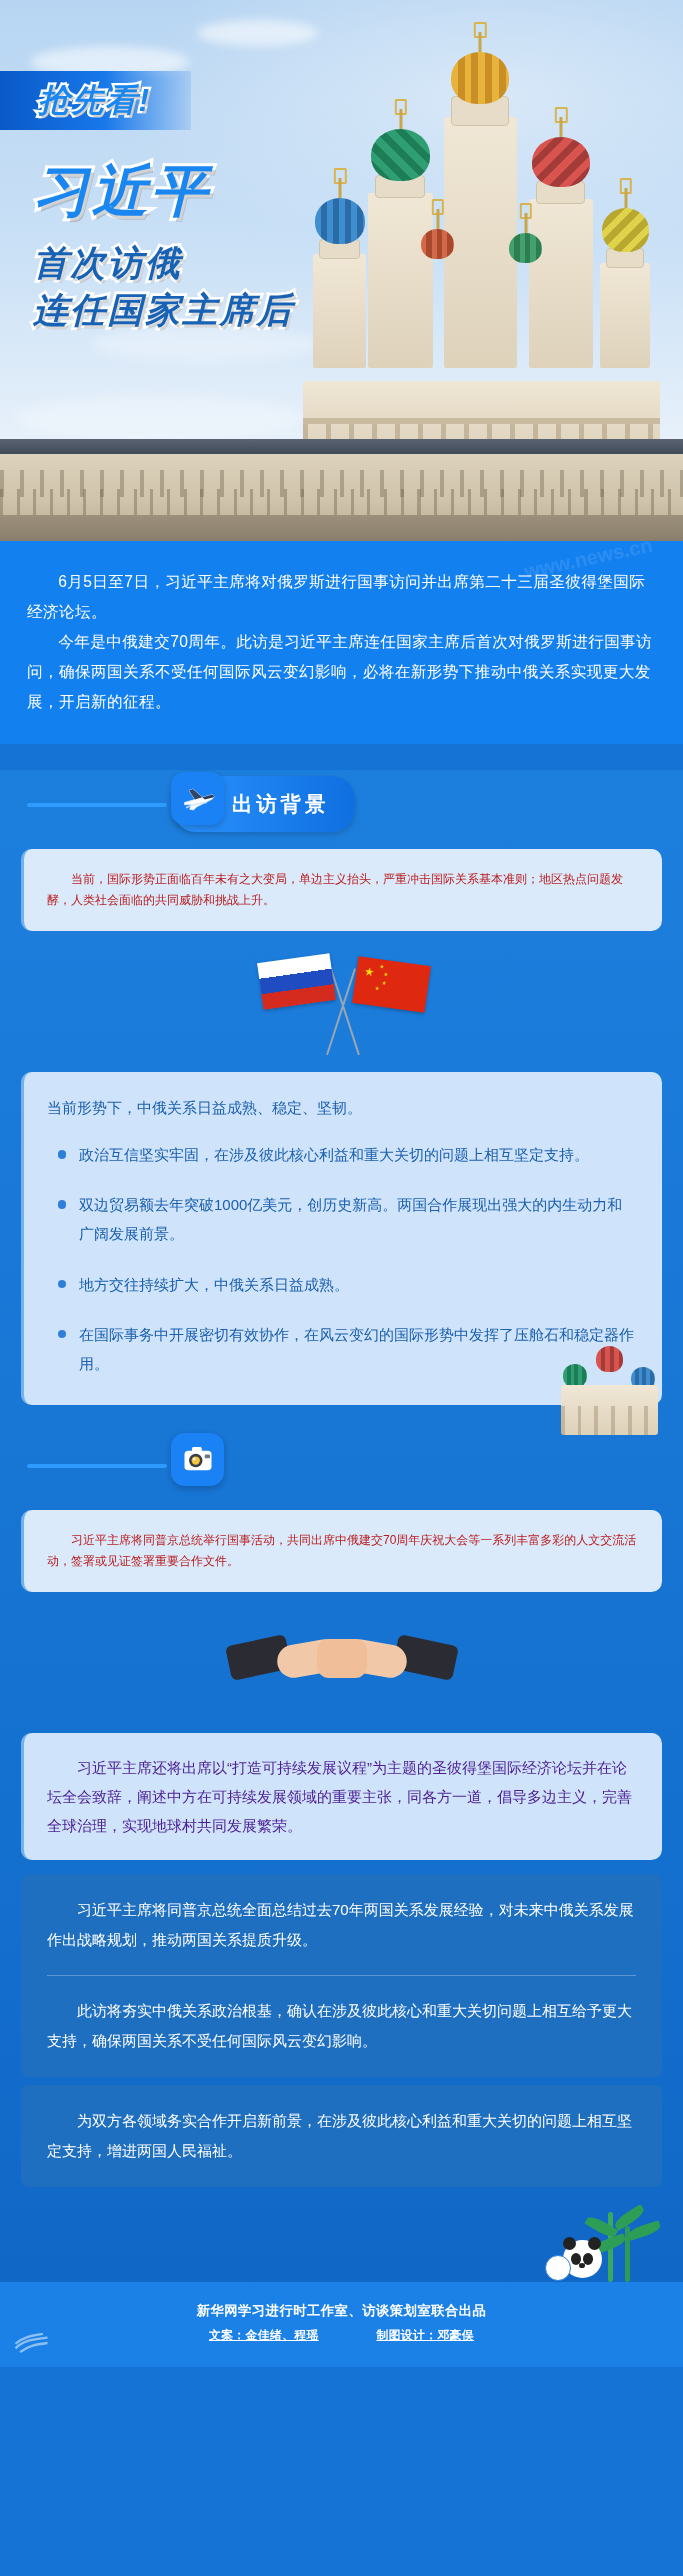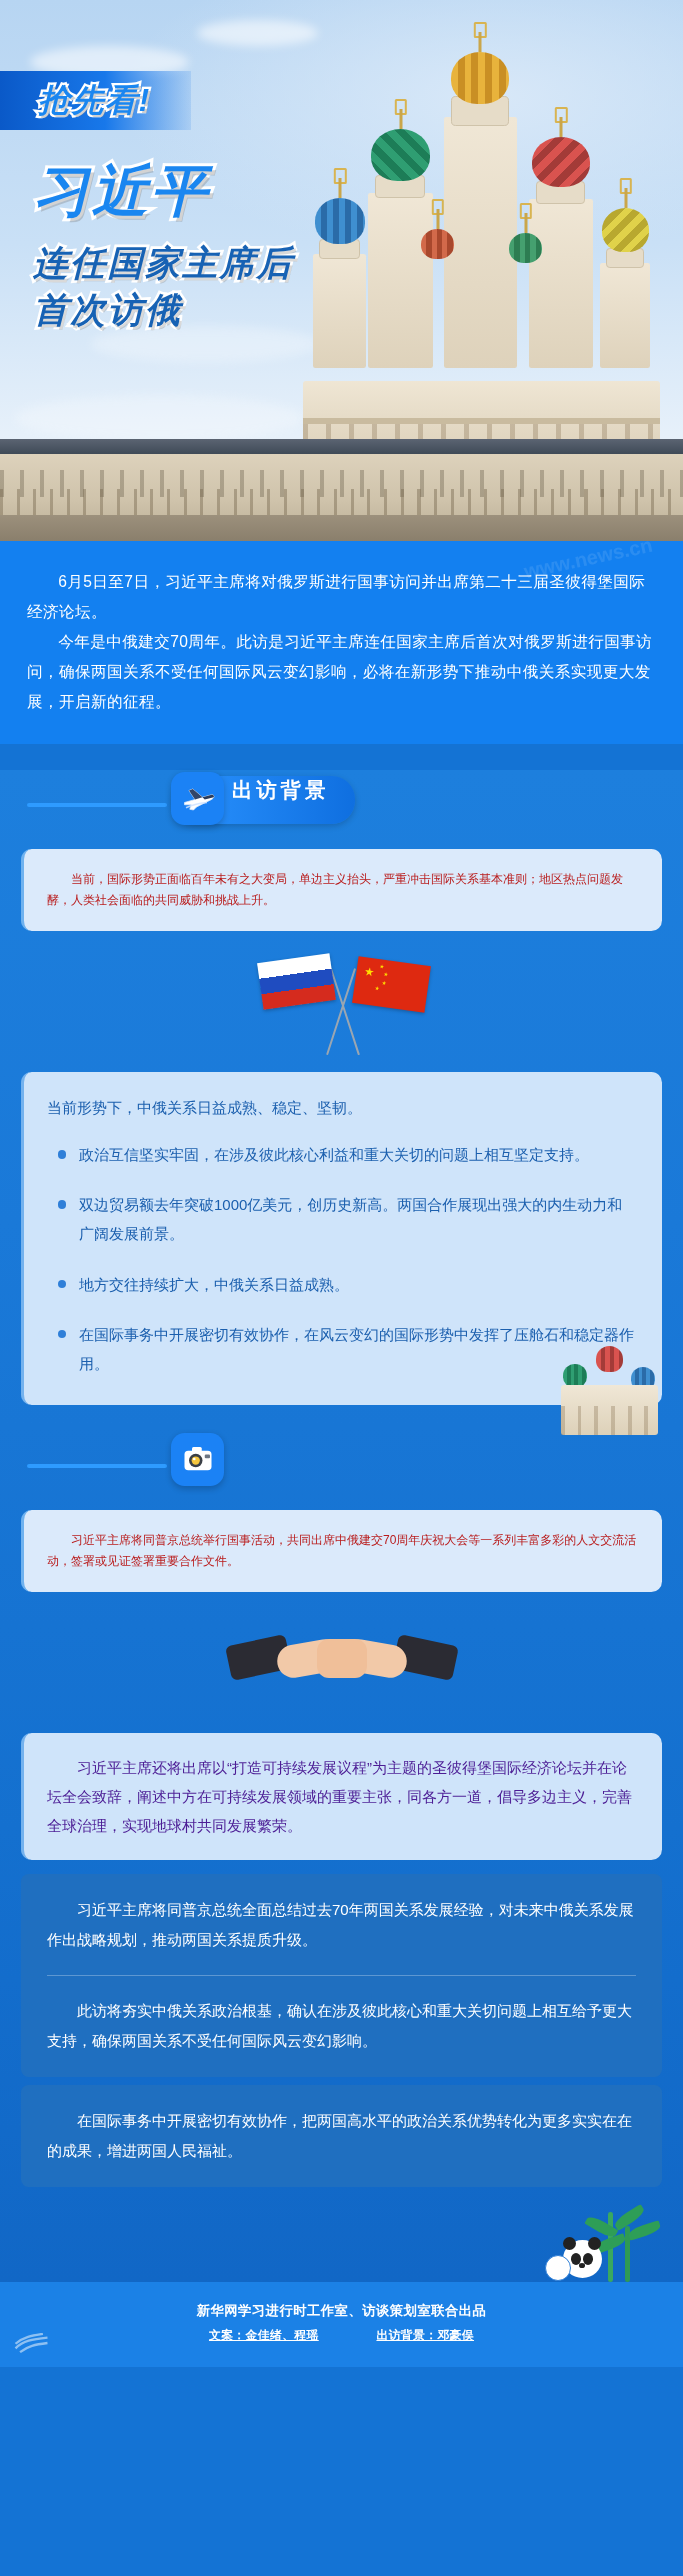--- a/index.html
+++ b/index.html
@@ -64,23 +64,23 @@
   .intro p { color:#fff; font-size:15.6px; line-height:30px; text-indent: 2em; letter-spacing:0.4px; }
 
   
   .body-wrap { position:relative; background:#1473d4; padding: 0 0 0 0; }
   .bg-grad { position:absolute; inset:0; background: linear-gradient(180deg,#1d7fdd 0%, #1a79d8 30%, #1470cf 70%, #1167c6 100%); }
   .content { position:relative; }
 
   
   .sec-head { position:relative; height:65px; margin: 26px 0 4.6px; }
   .sec-line { position:absolute; left:27px; top:33px; width:140px; height:3.8px; background:#2e9bff; border-radius:2.3px; }
-  .sec-pill { position:absolute; left:173px; top:6px; height:48px; padding: 0 26px 0 59px;
+  .sec-pill { position:absolute; left:173px; top:6px; height:56px; padding: 0 26px 0 59px;
               background: linear-gradient(90deg,#2a93ff 0%, #0f6fe0 100%);
-              border-radius: 23px; display:flex; align-items:flex-start;
+              border-radius: 23px; display:flex; align-items:center;
               box-shadow: 0 2.3px 6px rgba(0,0,0,.18); }
   .sec-pill span { color:#fff; font-size:20.5px; font-weight:bold; letter-spacing:3.8px; }
   .sec-icon { position:absolute; left:171px; top:1.5px; width:53px; height:53px; border-radius:13.7px;
               background:#1b82f5; display:flex; align-items:center; justify-content:center;
               box-shadow: 0 2.3px 6px rgba(0,0,0,.2); }
 
   
   .panel-light { margin: 13.7px 21px; background:#dbeafb; border-left: 3.8px solid #6fb2ef;
                  border-radius: 10.6px; padding: 20px 23px; }
   .panel-light p { color:#b91c1c; font-size:12px; line-height:21px; text-indent:2em; }
@@ -200,22 +200,22 @@
       <div class="gum-roof"></div>
       <div class="gum-win"></div>
       <div class="gum-arches"></div>
       <div class="square"></div>
     </div>
 
     <div class="badge"></div>
     <div class="badge-txt">抢先看!</div>
     <div class="main-title">习近平</div>
     <div class="sub-title">
+      <div>首次访俄</div>
       <div>连任国家主席后</div>
-      <div>首次访俄</div>
     </div>
   </div>
 
   <div class="intro">
     <div class="wm" style="right:30px; top:6px;">www.news.cn</div>
     <p>6月5日至7日，习近平主席将对俄罗斯进行国事访问并出席第二十三届圣彼得堡国际经济论坛。</p>
     <p>今年是中俄建交70周年。此访是习近平主席连任国家主席后首次对俄罗斯进行国事访问，确保两国关系不受任何国际风云变幻影响，必将在新形势下推动中俄关系实现更大发展，开启新的征程。</p>
   </div>
 
   <div class="body-wrap">
@@ -311,21 +311,21 @@
       <div class="panel-blue">
         <p>习近平主席还将出席以“打造可持续发展议程”为主题的圣彼得堡国际经济论坛并在论坛全会致辞，阐述中方在可持续发展领域的重要主张，同各方一道，倡导多边主义，完善全球治理，实现地球村共同发展繁荣。</p>
       </div>
 
       <div class="panel-dark">
         <p>习近平主席将同普京总统全面总结过去70年两国关系发展经验，对未来中俄关系发展作出战略规划，推动两国关系提质升级。</p>
         <p>此访将夯实中俄关系政治根基，确认在涉及彼此核心和重大关切问题上相互给予更大支持，确保两国关系不受任何国际风云变幻影响。</p>
       </div>
 
       <div class="panel-dark" style="background:#1f6fc0; margin-top:-6px;">
-        <p>在国际事务中开展密切有效协作，把两国高水平的政治关系优势转化为更多实实在在的成果，增进两国人民福祉。</p>
+        <p>为双方各领域务实合作开启新前景，在涉及彼此核心利益和重大关切的问题上相互坚定支持，增进两国人民福祉。</p>
       </div>
 
       <div class="panda-zone">
         <div class="bamboo">
           <div style="position:absolute; left:62px; bottom:0; width:5.3px; height:70px; background:#3aa85f; border-radius:2.3px;"></div>
           <div style="position:absolute; left:79px; bottom:0; width:5.3px; height:56px; background:#2f9a54; border-radius:2.3px;"></div>
           <div class="leaf" style="left:67px; bottom:59px; transform: rotate(-32deg);"></div>
           <div class="leaf" style="left:39px; bottom:50px; transform: rotate(-150deg);"></div>
           <div class="leaf" style="left:82px; bottom:46px; transform: rotate(-18deg);"></div>
           <div class="leaf" style="left:47px; bottom:33px; transform: rotate(160deg);"></div>
@@ -345,18 +345,18 @@
 
   <div class="footer">
     <svg class="f-wave" viewBox="0 0 46 26" aria-hidden="true">
       <path d="M2 20 C12 10 24 8 44 6" stroke="#ffffff" stroke-width="3" fill="none"></path>
       <path d="M2 14 C12 5 24 3 38 1" stroke="#ffffff" stroke-width="3" fill="none"></path>
       <path d="M8 25 C18 17 28 15 44 13" stroke="#ffffff" stroke-width="3" fill="none"></path>
     </svg>
     <div class="f1">新华网学习进行时工作室、访谈策划室联合出品</div>
     <div class="f2">
       <span>文案：金佳绪、程瑶</span>
-      <span>出访背景：邓豪俣</span>
+      <span>制图设计：邓豪俣</span>
     </div>
   </div>
 
 </div>
 
 
 </body></html>

